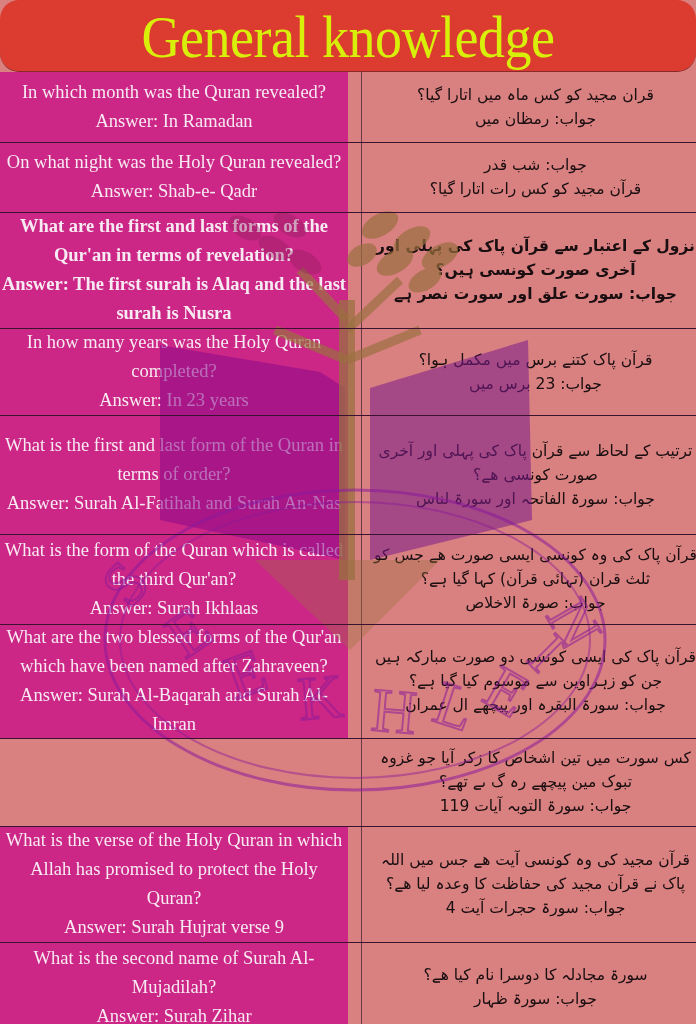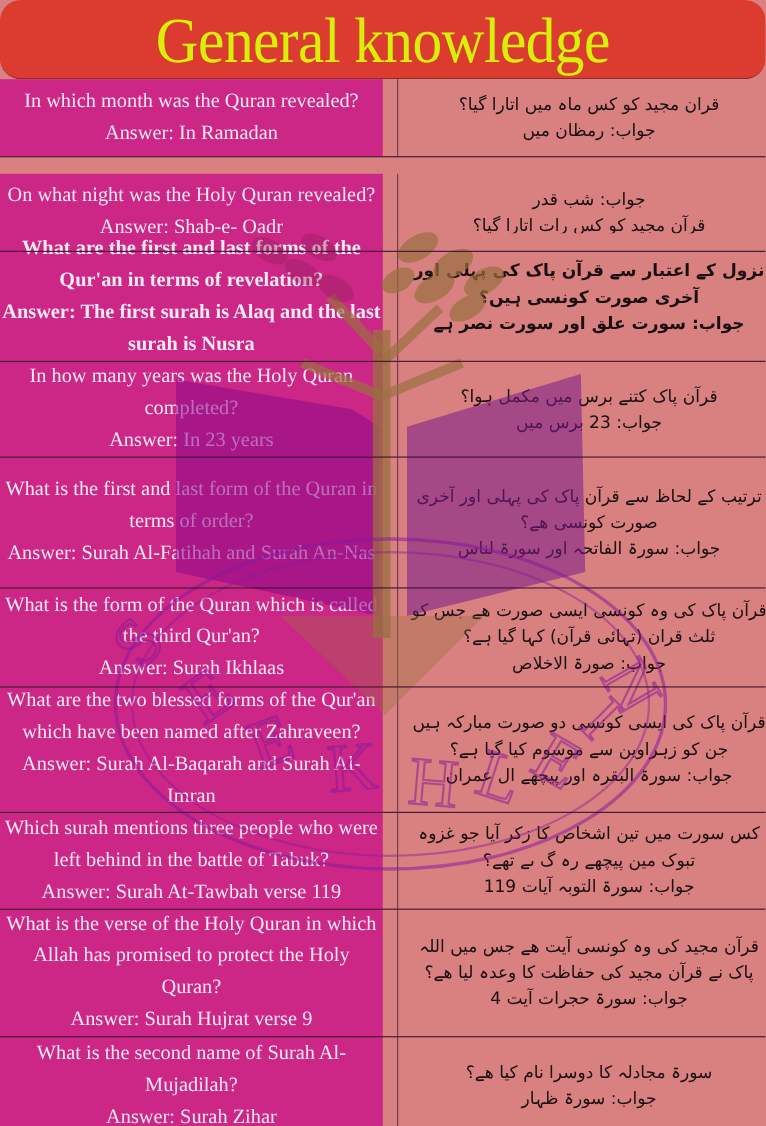--- a/index.html
+++ b/index.html
@@ -74,21 +74,21 @@
     <div class="cell-en">
       <span>In which month was the Quran revealed?</span>
       <span>Answer: In Ramadan</span>
     </div>
     <div class="cell-ur">
       <span>قران مجید کو کس ماہ میں اتارا گیا؟</span>
       <span>جواب: رمظان میں</span>
     </div>
   </div>
 
-  <div class="row" style="top:70px;height:70px;margin-top:16px;">
+  <div class="row" style="top:70px;height:70px;">
     <div class="cell-en">
       <span>On what night was the Holy Quran revealed?</span>
       <span>Answer: Shab-e- Qadr</span>
     </div>
     <div class="cell-ur">
       <span>جواب: شب قدر</span>
       <span>قرآن مجید کو کس رات اتارا گیا؟</span>
     </div>
   </div>
 
@@ -141,24 +141,20 @@
       <span>What are the two blessed forms of the Qur'an which have been named after Zahraveen?</span>
       <span>Answer: Surah Al-Baqarah and Surah Al-Imran</span>
     </div>
     <div class="cell-ur">
       <span>قرآن پاک کی ایسی کونسی دو صورت مبارکہ ہیں جن کو زہراوین سے موسوم کیا گیا ہے؟</span>
       <span>جواب: سورۃ البقرہ اور پیچھے ال عمران</span>
     </div>
   </div>
 
   <div class="row" style="top:666px;height:88px;">
-    <div class="cell-en">
-      <span>Which surah mentions three people who were left behind in the battle of Tabuk?</span>
-      <span>Answer: Surah At-Tawbah verse 119</span>
-    </div>
     <div class="cell-ur">
       <span>کس سورت میں تین اشخاص کا زکر آیا جو غزوہ تبوک مین پیچھے رہ گ ىے تھے؟</span>
       <span>جواب: سورۃ التوبہ آیات 119</span>
     </div>
   </div>
 
   <div class="row" style="top:754px;height:116px;">
     <div class="cell-en">
       <span>What is the verse of the Holy Quran in which Allah has promised to protect the Holy Quran?</span>
       <span>Answer: Surah Hujrat verse 9</span>

